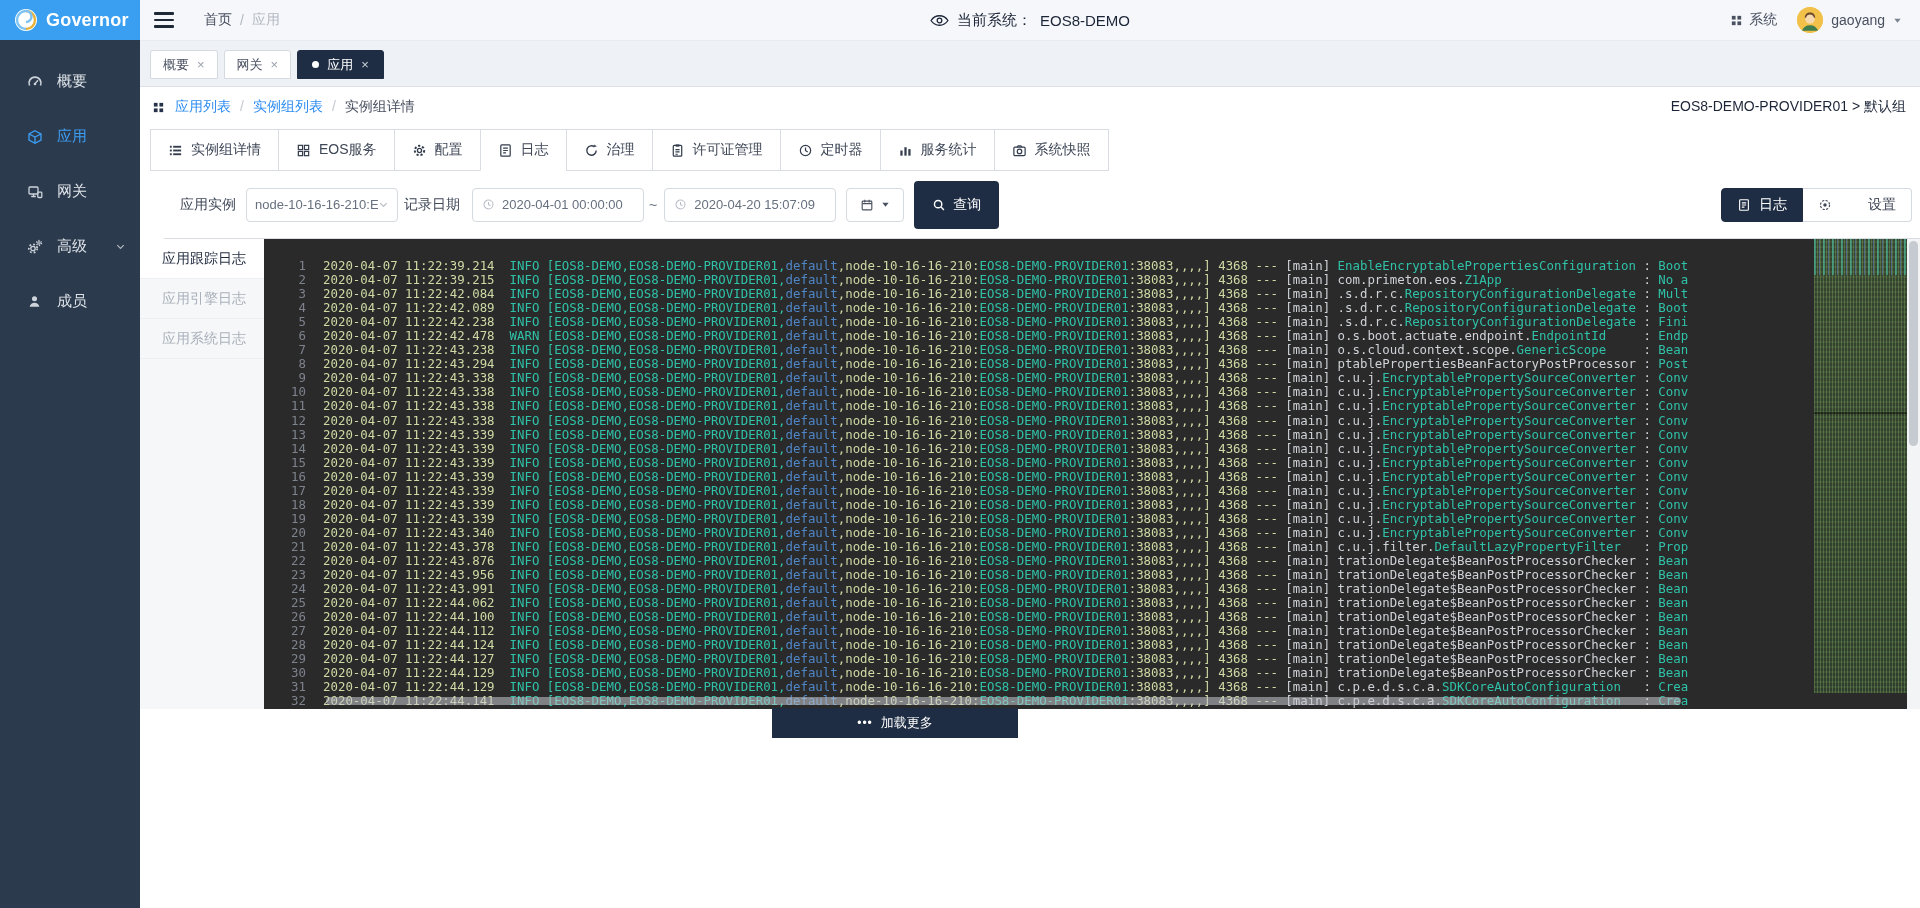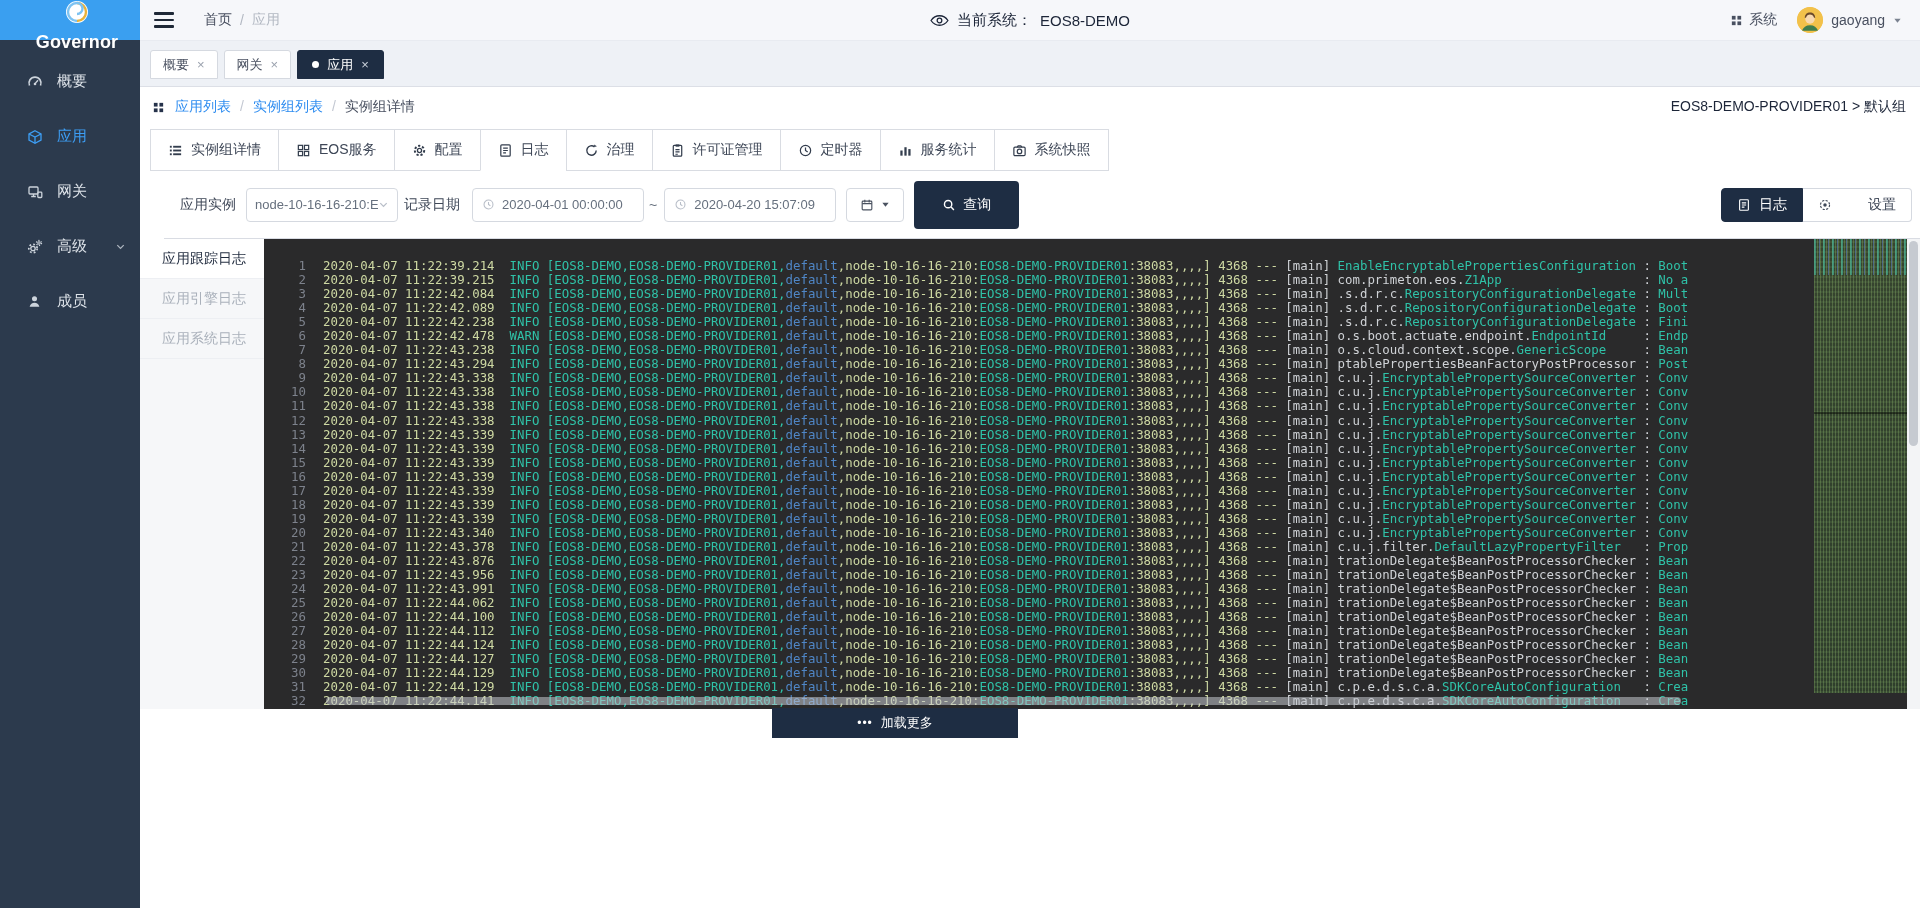--- a/index.html
+++ b/index.html
@@ -3,21 +3,21 @@
 <meta charset="utf-8">
 <style>
   html,body{margin:0;padding:0;background:#fff;}
   body{font-family:"Liberation Sans","DejaVu Sans",sans-serif;font-size:14px;color:#495060;}
   .app{position:relative;width:1920px;height:908px;overflow:hidden;background:#fff;}
   .icn{display:inline-flex;align-items:center;justify-content:center;line-height:0;}
   .icn svg{display:block;}
 
   
   .sidebar{position:absolute;left:0;top:0;bottom:0;width:140px;background:#2c3a4d;}
-  .logo{height:40px;background:#3a9ff0;display:flex;align-items:center;gap:8px;padding-left:14px;cursor:pointer;flex-direction:column;}
+  .logo{height:40px;background:#3a9ff0;display:flex;align-items:center;gap:8px;padding-left:14px;cursor:pointer;}
   .logo-text{color:#fff;font-size:18px;font-weight:bold;letter-spacing:.2px;}
   .side-nav{margin-top:14px;}
   .side-item{height:55px;display:flex;align-items:center;gap:14px;padding-left:26px;color:#dfe4ea;font-size:15px;cursor:pointer;}
   .side-item .icn{width:17px;color:#cdd4dc;}
   .side-item.active{color:#3d9ef5;}
   .side-item.active .icn{color:#3d9ef5;}
   .side-item .chev{margin-left:14px;color:#aeb6c0;width:11px;}
 
   
   .main{position:absolute;left:140px;top:0;right:0;bottom:0;background:#fff;}
@@ -59,21 +59,21 @@
   .filterbar{height:68px;display:flex;align-items:center;padding:0 8px 0 10px;border-bottom:1px solid #d9dce3;box-sizing:border-box;margin-left:24px;}
   .flabel{font-size:14px;color:#3e4757;margin:0 10px 0 6px;white-space:nowrap;}
   .select{width:152px;height:34px;border:1px solid #d5d9e0;border-radius:4px;display:flex;align-items:center;padding:0 8px;color:#66707e;font-size:13px;background:#fff;cursor:pointer;box-sizing:border-box;}
   .select .val{overflow:hidden;white-space:nowrap;}
   .select .chev{margin-left:auto;color:#b8bec8;width:11px;}
   .dinput{width:172px;height:34px;border:1px solid #d5d9e0;border-radius:4px;display:flex;align-items:center;gap:7px;padding:0 9px;color:#66707e;font-size:13px;background:#fff;cursor:text;box-sizing:border-box;margin-left:2px;}
   .dinput .icn{color:#b8bec8;}
   .tilde{color:#66707e;margin:0 5px;}
   .calbtn{width:58px;height:34px;border:1px solid #d5d9e0;border-radius:4px;display:flex;align-items:center;justify-content:center;gap:7px;background:#fff;color:#4a5260;cursor:pointer;margin-left:10px;box-sizing:border-box;}
   .calbtn .caret{color:#4a5260;width:9px;}
-  .querybtn{height:48px;padding:0 28px;background:#1e2d43;color:#fff;border:none;border-radius:4px;display:flex;align-items:center;gap:7px;font-size:14px;margin-left:10px;cursor:pointer;}
+  .querybtn{height:48px;padding:0 18px;background:#1e2d43;color:#fff;border:none;border-radius:4px;display:flex;align-items:center;gap:7px;font-size:14px;margin-left:10px;cursor:pointer;}
   .querybtn .icn{color:#fff;}
   .right-group{margin-left:auto;display:flex;}
   .rbtn{height:34px;padding:0 15px;display:flex;align-items:center;gap:8px;font-size:14px;border:1px solid #d5d9e0;background:#fff;color:#3e4757;cursor:pointer;box-sizing:border-box;}
   .rbtn .icn{width:14px;}
   .rbtn.dark{background:#1e2d43;color:#fff;border-color:#1e2d43;border-radius:4px 0 0 4px;}
   .rbtn.dark .icn{color:#fff;}
   .rbtn.light{border-radius:0 4px 4px 0;border-left:none;color:#3e4757;gap:36px;}
 
   
   .logwrap{display:flex;height:470px;}

